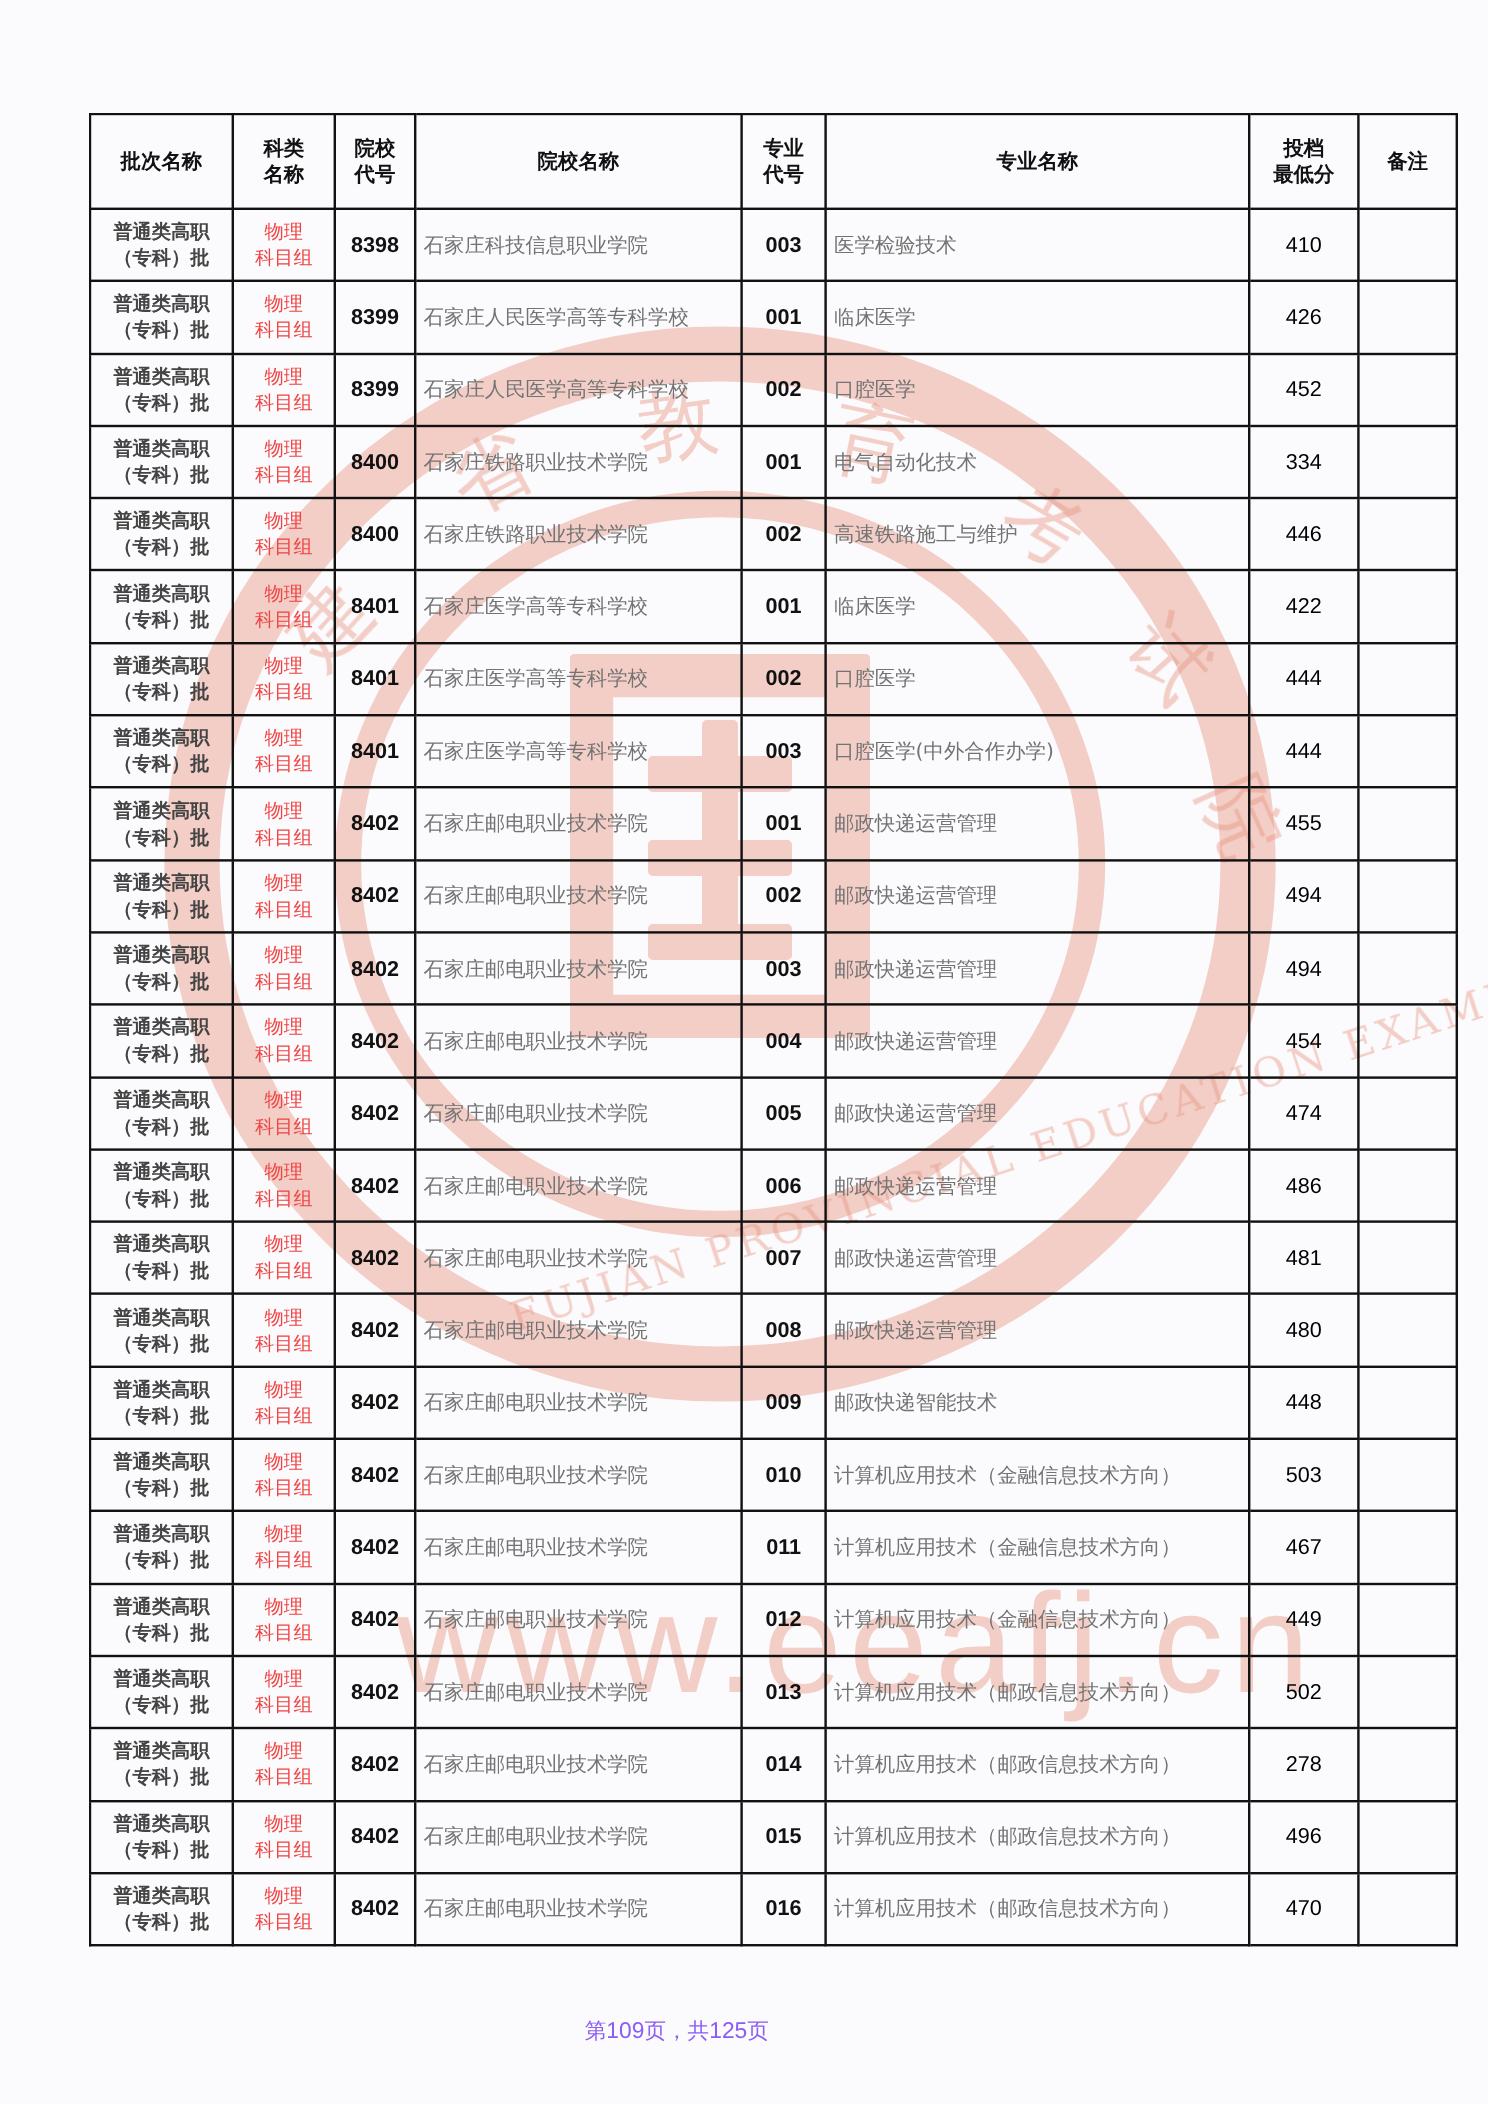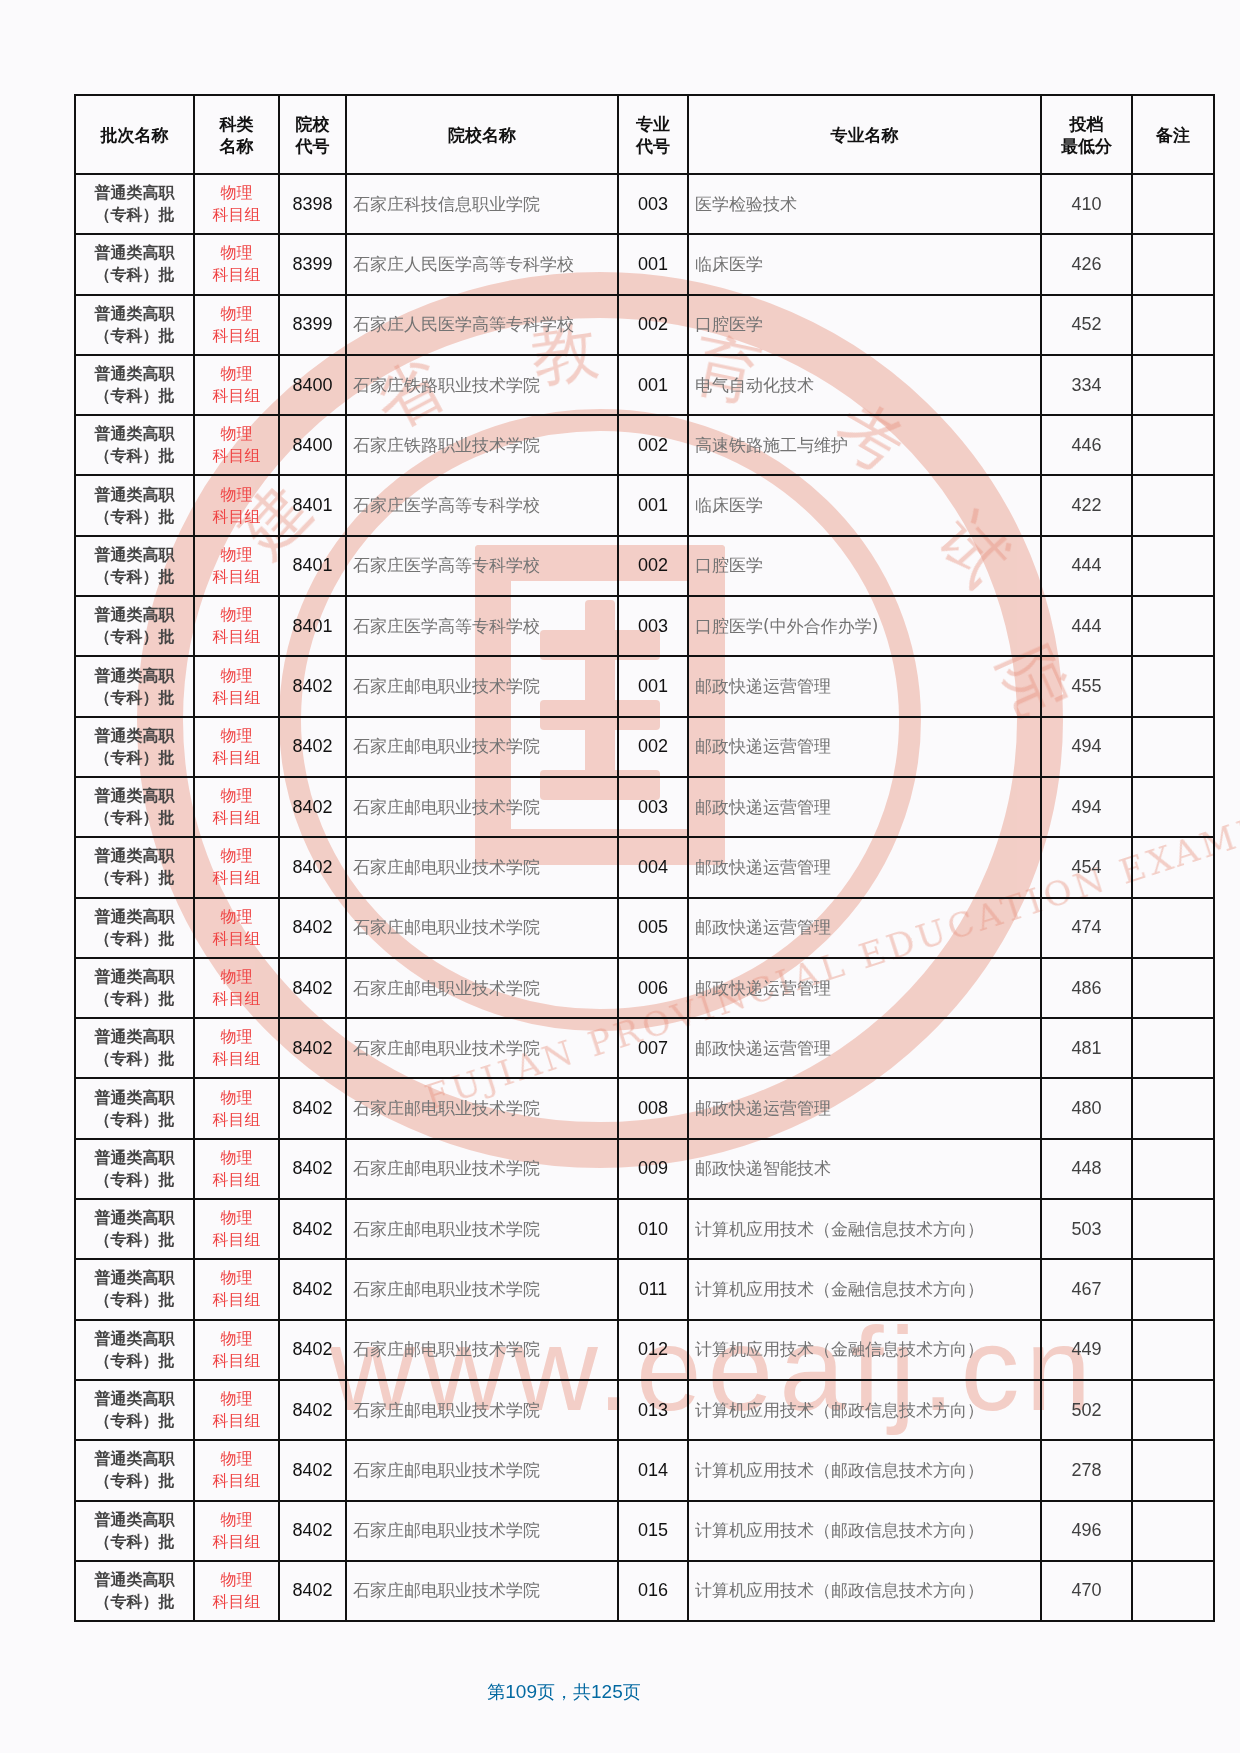--- a/index.html
+++ b/index.html
@@ -20,27 +20,27 @@
     border: 2px solid #111;
     padding: 0; text-align: center; vertical-align: middle;
     overflow: hidden; white-space: nowrap;
   }
   .page-table thead th {
     height: 77px; font-weight: bold; font-size: 17px; line-height: 22px; color: #111;
   }
   .page-table tbody td { height: 58.3px; font-size: 17px; }
   .cell-batch { font-size: 16px !important; line-height: 22px; color: #444; font-weight: bold; }
   .cell-subject { font-size: 16px !important; line-height: 22px; color: #ef4444; }
-  .cell-code { font-family: "Liberation Sans", sans-serif; font-size: 18px !important; color: #111; }
+  .cell-code { font-family: "Liberation Sans", sans-serif; font-size: 18px !important; color: #111; font-weight: bold; }
   .cell-school, .cell-major { text-align: left !important; padding-left: 6px !important; color: #737373; font-size: 17px !important; }
-  .cell-score { font-family: "Liberation Sans", sans-serif; font-size: 18px !important; color: #404040; }
+  .cell-score { font-family: "Liberation Sans", sans-serif; font-size: 18px !important; color: #000000; }
   .two-line span { display: block; }
   .footer {
     position: absolute; left: 0; width: 1128px; top: 1680px; text-align: center;
-    font-size: 18px; color: #0369a1; z-index: 2;
+    font-size: 18px; color: #8b5cf6; z-index: 2;
   }
   .footer .num { font-family: "Liberation Sans", sans-serif; font-size: 19px; }
 </style>
 </head>
 <body>
 
 <svg class="watermark" viewBox="0 0 1240 1753" xmlns="http://www.w3.org/2000/svg">
   <g opacity="0.42" fill="none" stroke="#e8927e">
     <ellipse cx="600" cy="720" rx="440" ry="425" stroke-width="46"></ellipse>
     <ellipse cx="600" cy="720" rx="310" ry="300" stroke-width="22"></ellipse>

